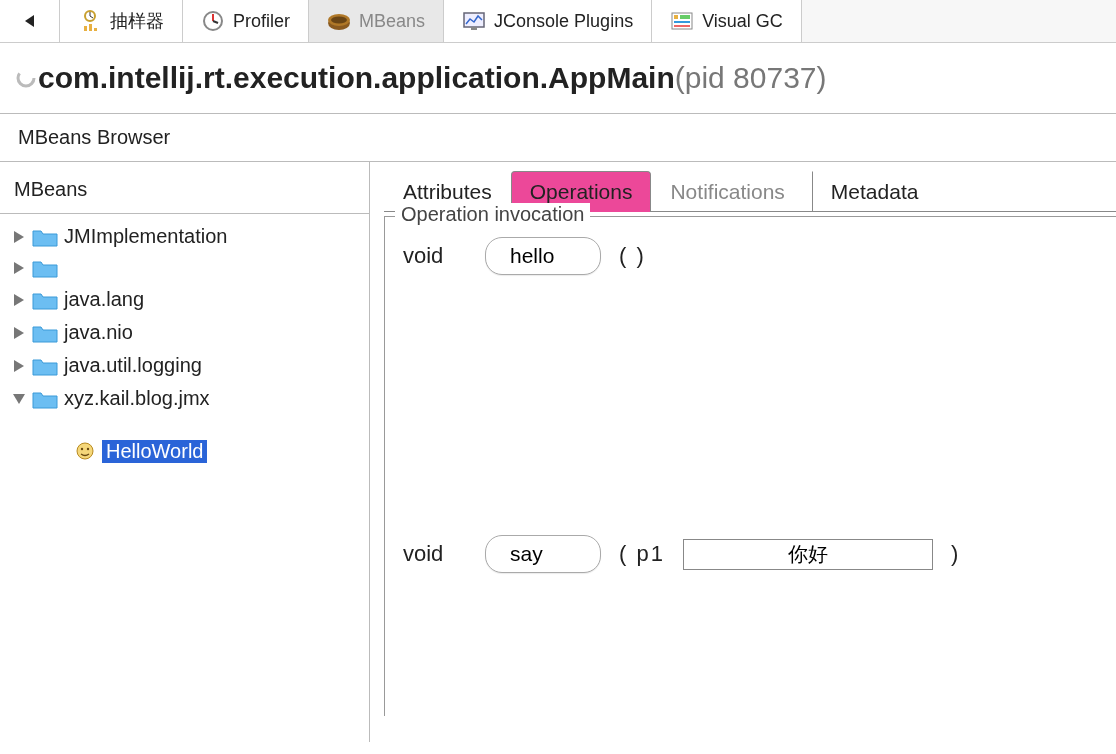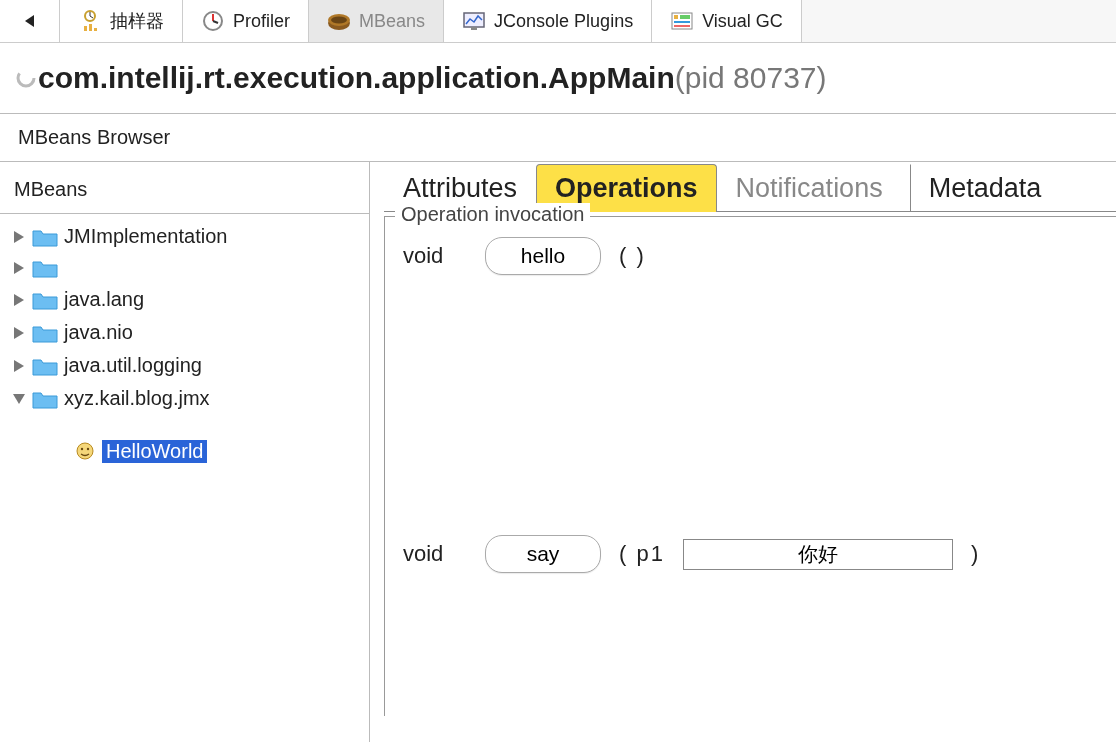--- a/index.html
+++ b/index.html
@@ -111,32 +111,31 @@
     padding: 8px 0 0 14px;
   }
   .detail-tabs {
     display: flex;
     align-items: flex-end;
     border-bottom: 1px solid #888;
     height: 42px;
   }
   .detail-tab {
     padding: 8px 18px;
-    font-size: 27px;
+    font-size: 21px;
     border: 1px solid transparent;
     border-bottom: none;
     margin-bottom: -1px;
     color: #888;
   }
   .detail-tab.active {
     border-color: #888;
-    background: #fde047;
+    background: #ec4899;
     color: #222;
     border-radius: 4px 4px 0 0;
-    font-weight: bold;
   }
   .detail-tab.separator-before { border-left: 1px solid #888; color:#222; margin-left:8px;}
   .detail-tab.avail { color:#222; }
 
   .fieldset-wrap {
     margin-top: 4px;
     border: 1px solid #999;
     border-right: none;
     border-bottom: none;
     padding: 20px 18px 0;
@@ -162,29 +161,29 @@
   }
   .op-row.second { margin-bottom: 0; }
   .op-row .ret { width: 64px; }
   .op-button {
     background: #fff;
     border: 1px solid #aaa;
     border-radius: 17px;
     padding: 6px 24px;
     font-size: 21px;
     min-width: 116px;
-    text-align: center;
+    text-align: left;
     box-shadow: 0 1px 1px rgba(0,0,0,.08);
   }
   .paren { font-size: 22px; letter-spacing: 2px; }
   .param-input {
     border: 1px solid #888;
     padding: 3px 10px;
     font-size: 20px;
-    width: 270px;
+    width: 250px;
     text-align: center;
   }
 
   
   svg { display: block; }
 </style>
 </head>
 <body>
 
 <div class="toolbar">

